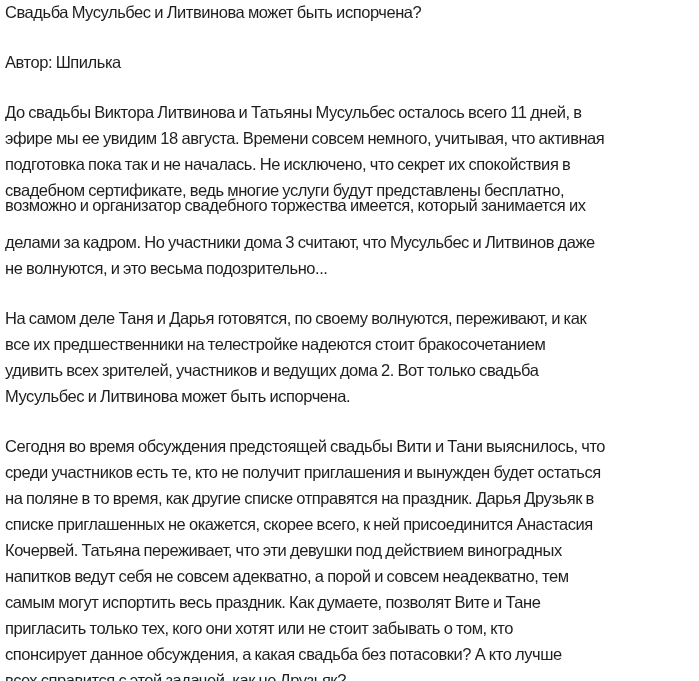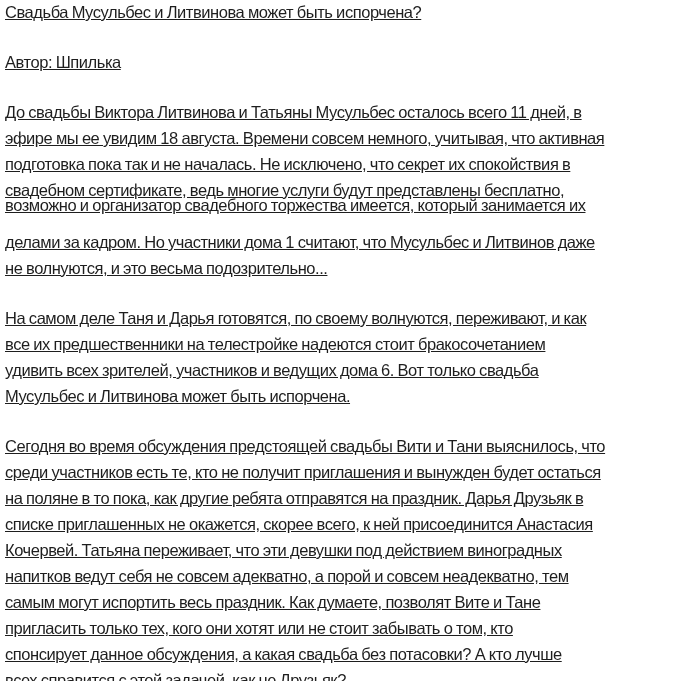--- a/index.html
+++ b/index.html
@@ -3,50 +3,50 @@
 <meta charset="utf-8">
 <style>
   html, body { margin: 0; padding: 0; background: #ffffff; }
   body { width: 699px; height: 681px; overflow: hidden; position: relative; }
   .doc {
     position: absolute; left: 5px; top: 0; width: 690px;
     font-family: "Liberation Sans", sans-serif;
     font-size: 16.5px; color: #1e1e1e;
     letter-spacing: -0.45px; word-spacing: -0.5px;
   }
-  .line { position: absolute; left: 0; white-space: nowrap; line-height: 26px; text-decoration: underline; }
+  .line { position: absolute; left: 0; white-space: nowrap; line-height: 26px; }
 </style>
 </head>
 <body>
 
 <div class="doc">
   <div class="line" style="top:-1px">Свадьба Мусульбес и Литвинова может быть испорчена?</div>
   <div class="line" style="top:49px">Автор: Шпилька</div>
 
   <div>
     <div class="line" style="top:99px">До свадьбы Виктора Литвинова и Татьяны Мусульбес осталось всего 11 дней, в</div>
     <div class="line" style="top:125px">эфире мы ее увидим 18 августа. Времени совсем немного, учитывая, что активная</div>
     <div class="line" style="top:151px">подготовка пока так и не началась. Не исключено, что секрет их спокойствия в</div>
     <div class="line" style="top:177px">свадебном сертификате, ведь многие услуги будут представлены бесплатно,</div>
     <div class="line" style="top:192px">возможно и организатор свадебного торжества имеется, который занимается их</div>
-    <div class="line" style="top:229px">делами за кадром. Но участники дома 1 считают, что Мусульбес и Литвинов даже</div>
+    <div class="line" style="top:229px">делами за кадром. Но участники дома 3 считают, что Мусульбес и Литвинов даже</div>
     <div class="line" style="top:255px">не волнуются, и это весьма подозрительно...</div>
   </div>
 
   <div>
     <div class="line" style="top:305px">На самом деле Таня и Дарья готовятся, по своему волнуются, переживают, и как</div>
     <div class="line" style="top:331px">все их предшественники на телестройке надеются стоит бракосочетанием</div>
-    <div class="line" style="top:357px">удивить всех зрителей, участников и ведущих дома 6. Вот только свадьба</div>
+    <div class="line" style="top:357px">удивить всех зрителей, участников и ведущих дома 2. Вот только свадьба</div>
     <div class="line" style="top:383px">Мусульбес и Литвинова может быть испорчена.</div>
   </div>
 
   <div>
     <div class="line" style="top:433px">Сегодня во время обсуждения предстоящей свадьбы Вити и Тани выяснилось, что</div>
     <div class="line" style="top:459px">среди участников есть те, кто не получит приглашения и вынужден будет остаться</div>
-    <div class="line" style="top:485px">на поляне в то пока, как другие ребята отправятся на праздник. Дарья Друзьяк в</div>
+    <div class="line" style="top:485px">на поляне в то время, как другие списке отправятся на праздник. Дарья Друзьяк в</div>
     <div class="line" style="top:511px">списке приглашенных не окажется, скорее всего, к ней присоединится Анастасия</div>
     <div class="line" style="top:537px">Кочервей. Татьяна переживает, что эти девушки под действием виноградных</div>
     <div class="line" style="top:563px">напитков ведут себя не совсем адекватно, а порой и совсем неадекватно, тем</div>
     <div class="line" style="top:589px">самым могут испортить весь праздник. Как думаете, позволят Вите и Тане</div>
     <div class="line" style="top:615px">пригласить только тех, кого они хотят или не стоит забывать о том, кто</div>
     <div class="line" style="top:641px">спонсирует данное обсуждения, а какая свадьба без потасовки? А кто лучше</div>
     <div class="line" style="top:667px">всех справится с этой задачей, как не Друзьяк?</div>
   </div>
 </div>
 

